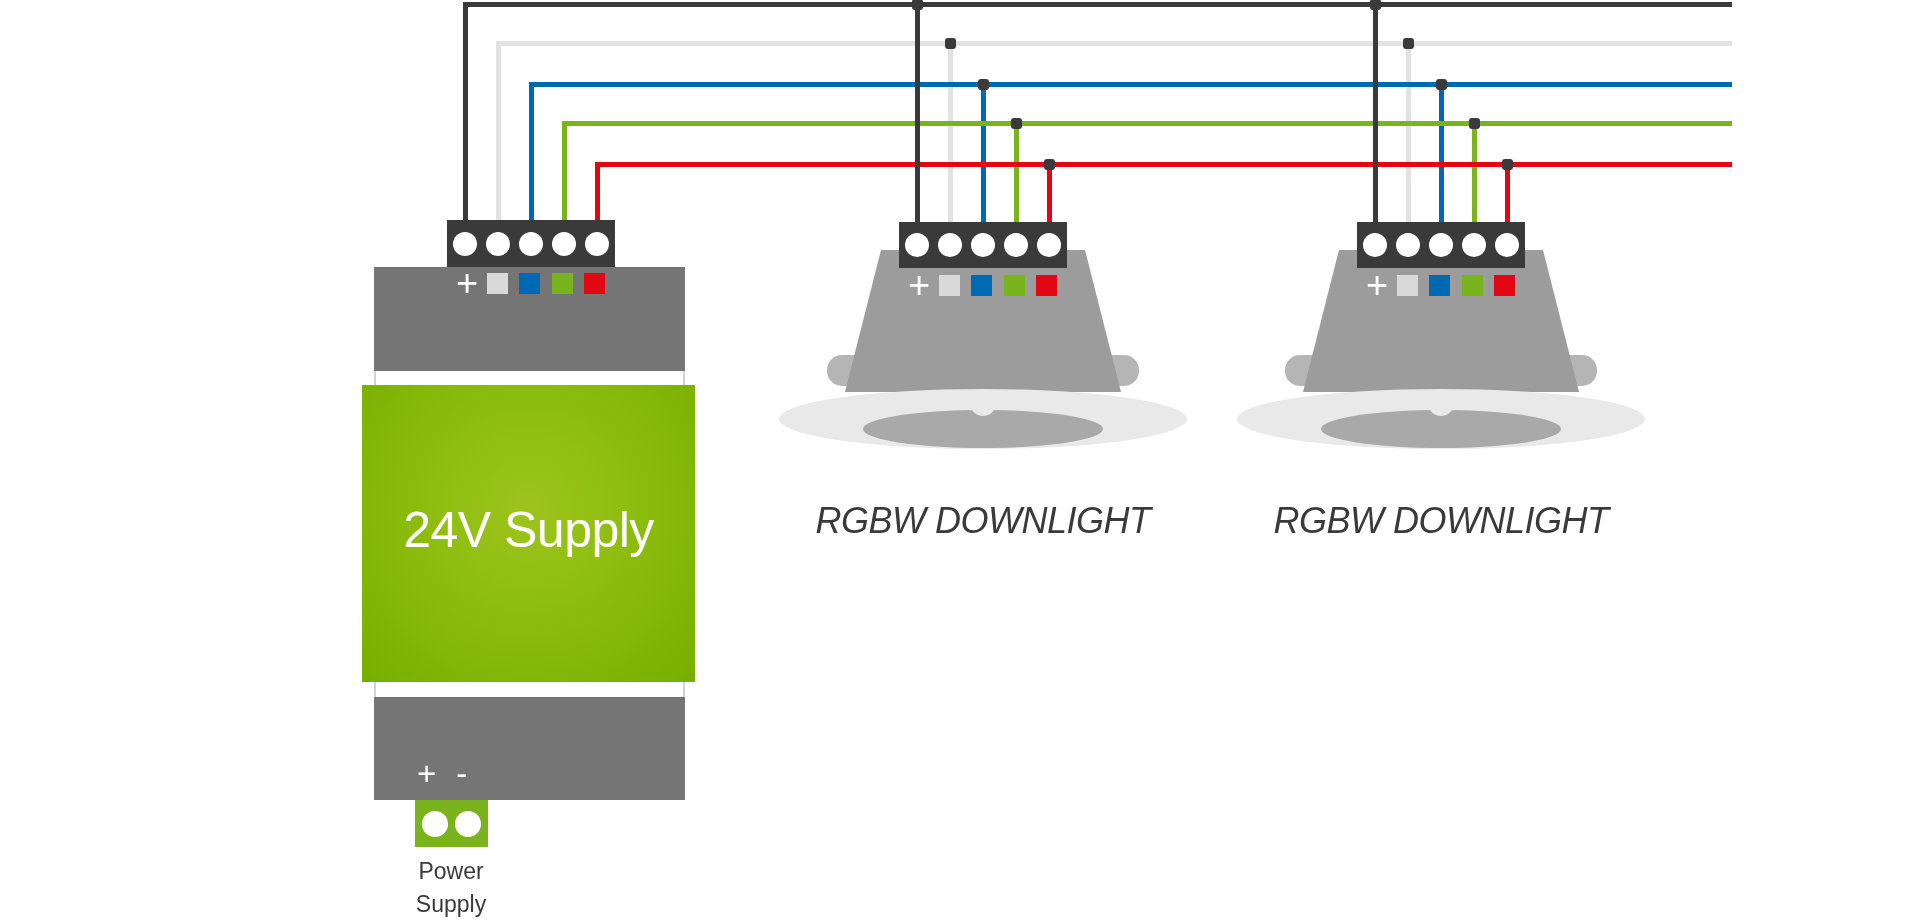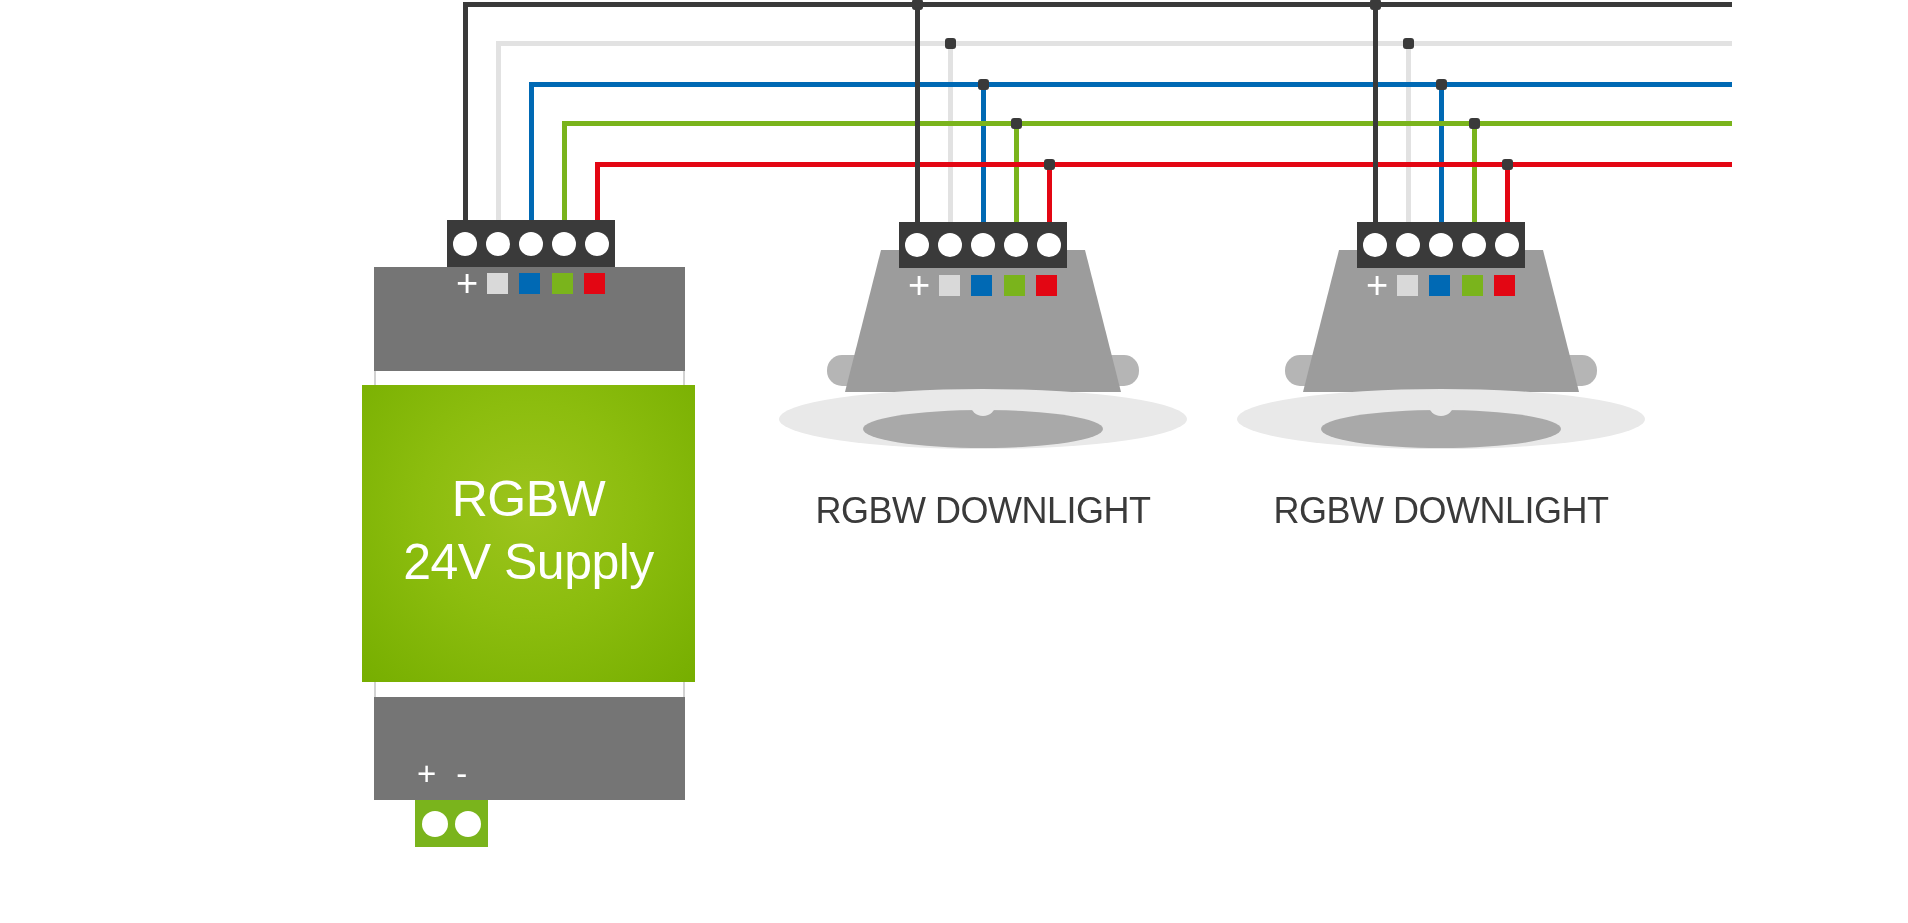--- a/index.html
+++ b/index.html
@@ -54,22 +54,22 @@
   .dl-can{
     position:absolute;left:70px;top:250px;width:280px;height:142px;
     background:var(--can_gray,#9c9c9c);
     clip-path:polygon(38px 0,242px 0,278px 142px,2px 142px);
   }
   .dl-trim{position:absolute;left:6px;top:389px;width:408px;height:60px;border-radius:50%;background:var(--trim_light,#e9e9e9);}
   .dl-inner{position:absolute;left:90px;top:410px;width:240px;height:38px;border-radius:50%;background:var(--inner_gray,#a9a9a9);}
   .dl-notch{position:absolute;left:197px;top:390px;width:26px;height:26px;border-radius:50%;background:var(--trim_light,#e9e9e9);}
   .dl-term{left:126px;top:222px;width:168px;height:46px;}
   .dl-label{
-    position:absolute;left:0;top:490px;width:420px;text-align:center;
-    color:var(--label_text,#3a3a3a);font-size:36px;letter-spacing:-0.5px;
+    position:absolute;left:0;top:500px;width:420px;text-align:center;
+    color:var(--label_text,#3a3a3a);font-size:36px;letter-spacing:-0.5px;font-style:italic;
   }
 
   .dimmer-term{left:447px;top:220px;width:168px;height:47px;}
 </style>
 </head>
 <body>
 
 <div class="canvas">
 
   <div id="wire-layer">
@@ -120,38 +120,41 @@
     <span class="plus-glyph" style="left:454px;top:270px;">+</span>
     <span class="sw" style="left: 487px; top: 273px; background: rgb(217, 217, 217);"></span>
     <span class="sw" style="left: 519px; top: 273px; background: rgb(0, 105, 180);"></span>
     <span class="sw" style="left: 552px; top: 273px; background: rgb(122, 180, 28);"></span>
     <span class="sw" style="left: 584px; top: 273px; background: rgb(227, 6, 19);"></span>
 
     <div class="strip s1"></div>
 
     <div class="green-panel">
       <div class="dim-title">
-        <div>RGBW</div>
         <div>24V Supply</div>
       </div>
     </div>
 
     <div class="strip s2"></div>
     <div class="body-bottom"></div>
 
     <div class="pm-row">
       <span>+</span>
       <span>-</span>
     </div>
 
     <div class="psu-connector">
       <span class="psu-circle"></span>
       <span class="psu-circle"></span>
     </div>
 
+    <div class="psu-label">
+      <div>Power</div>
+      <div>Supply</div>
+    </div>
   </div>
 
   <div class="downlight" style="left:773px;">
     <div class="dl-collar"></div>
     <div class="dl-can"></div>
     <div class="dl-trim"></div>
     <div class="dl-inner"></div>
     <div class="dl-notch"></div>
 
     <div class="term-block dl-term">

